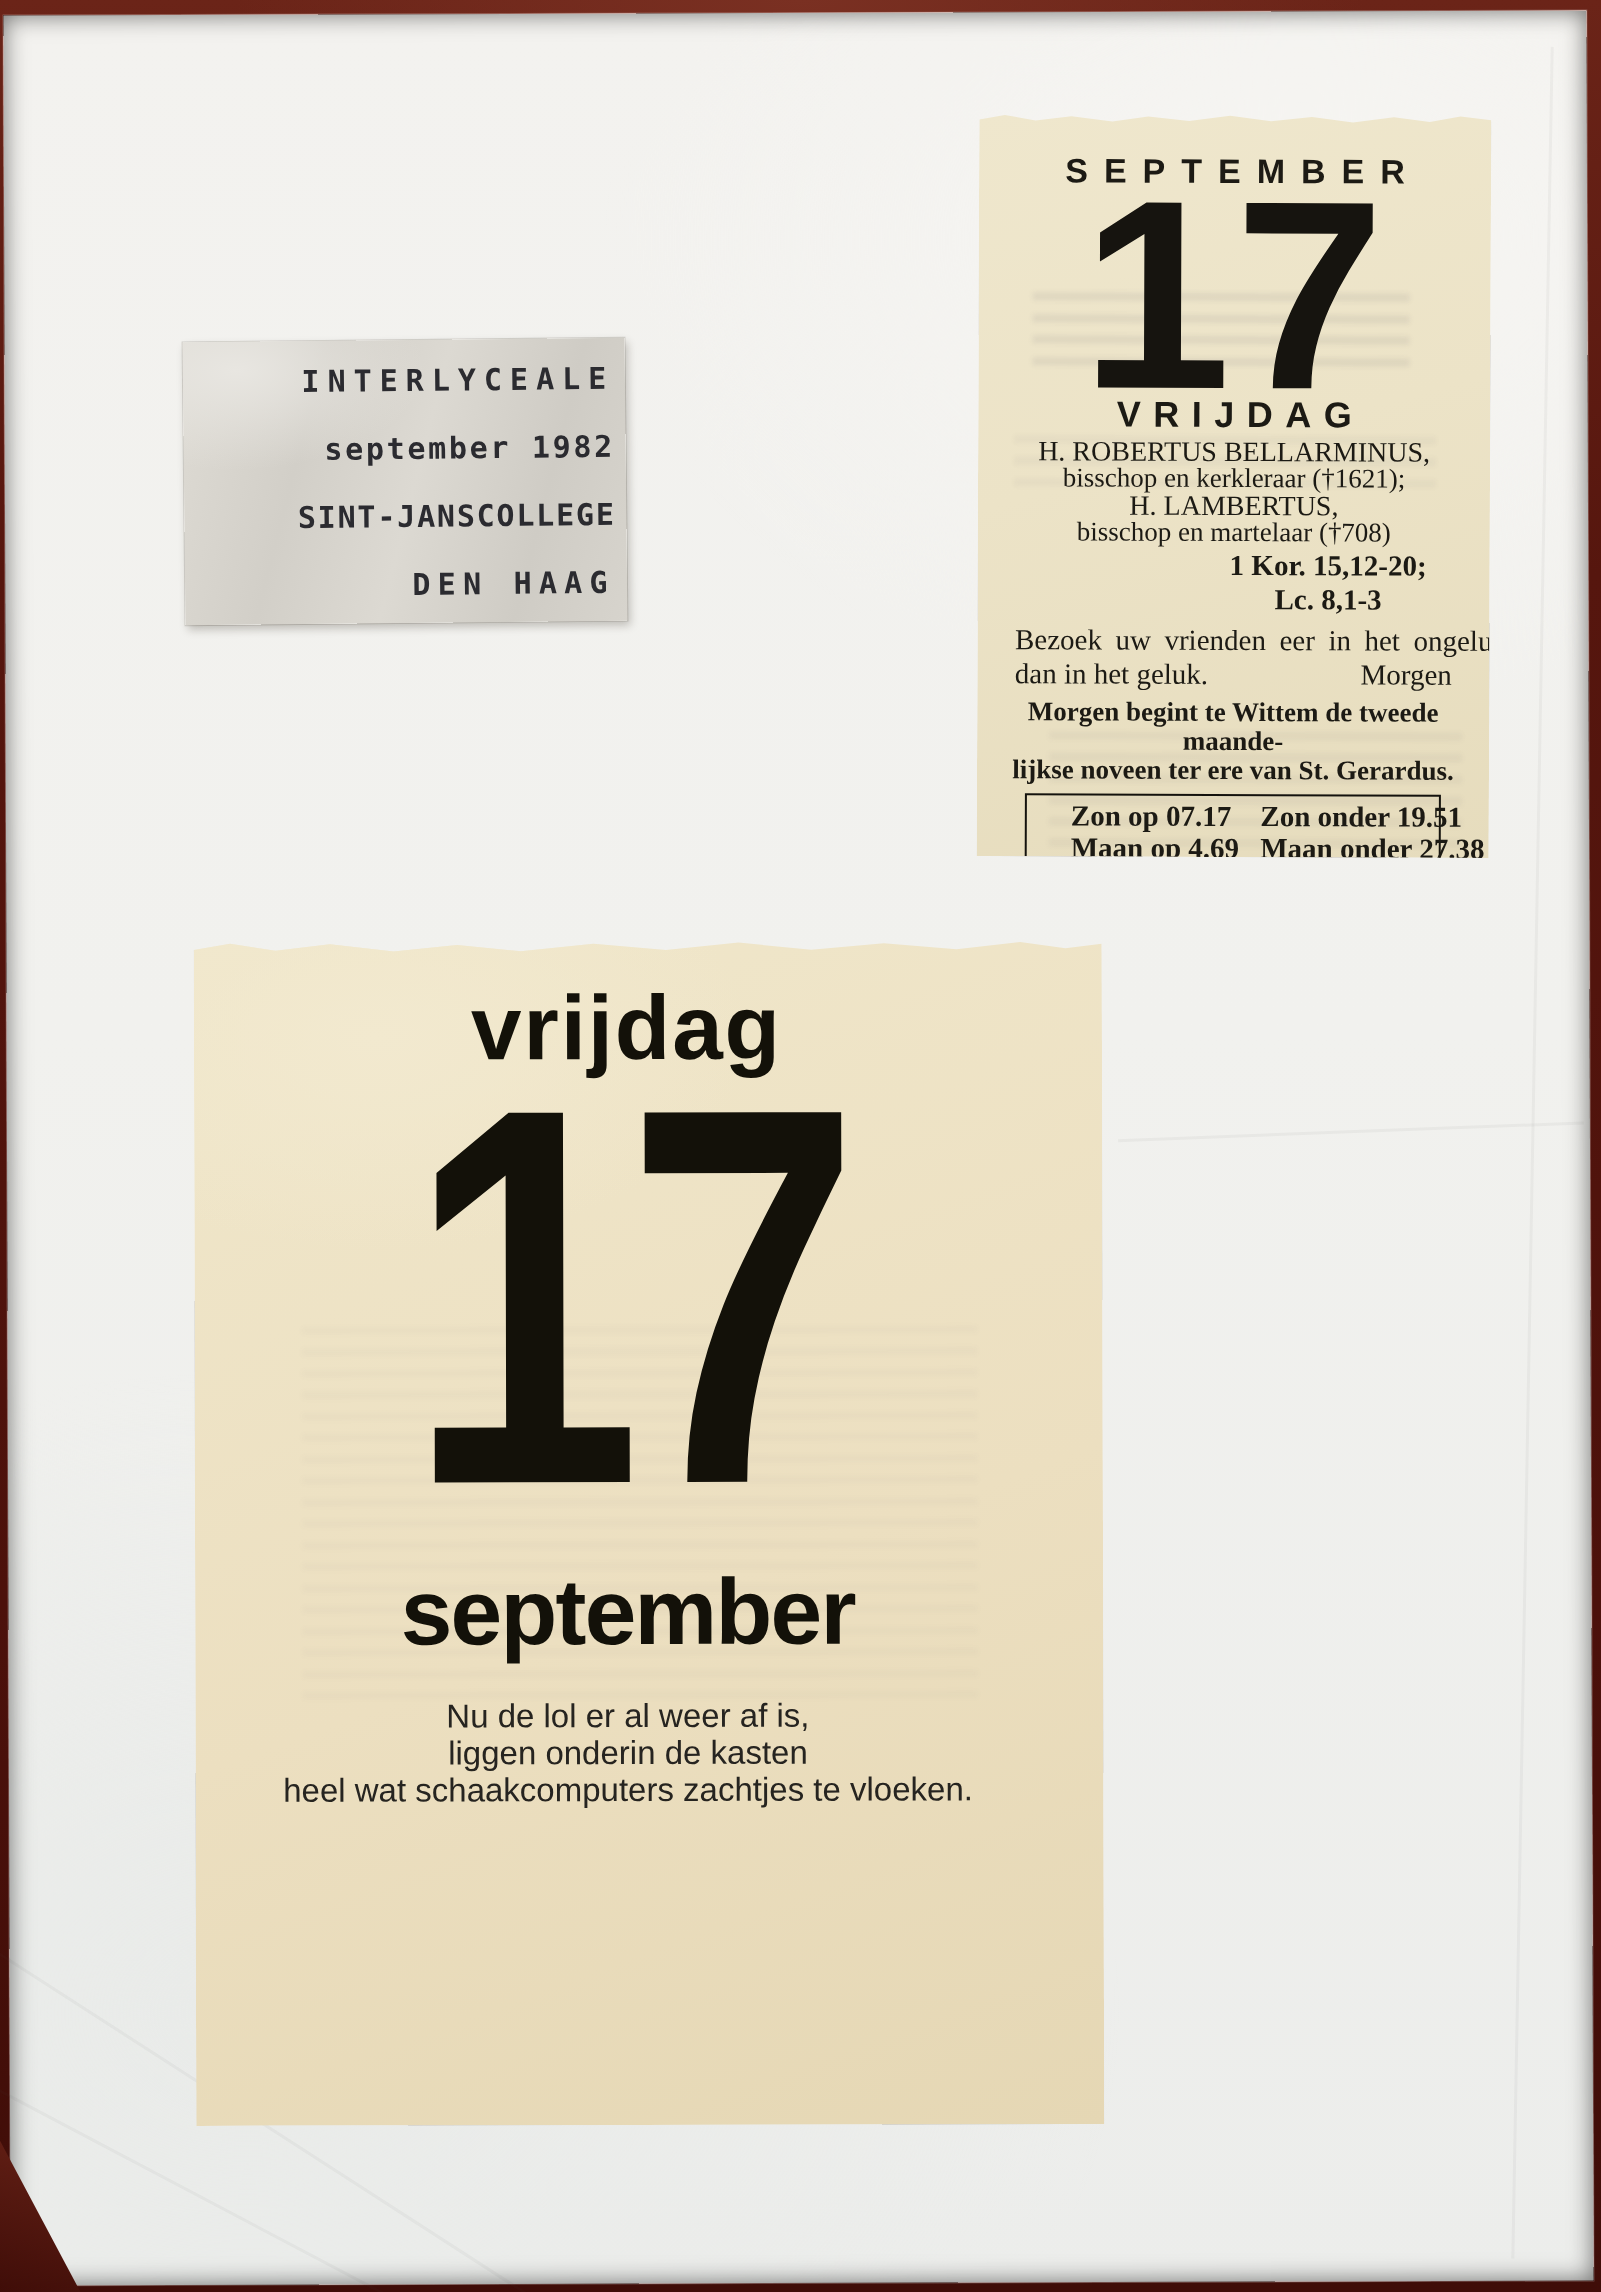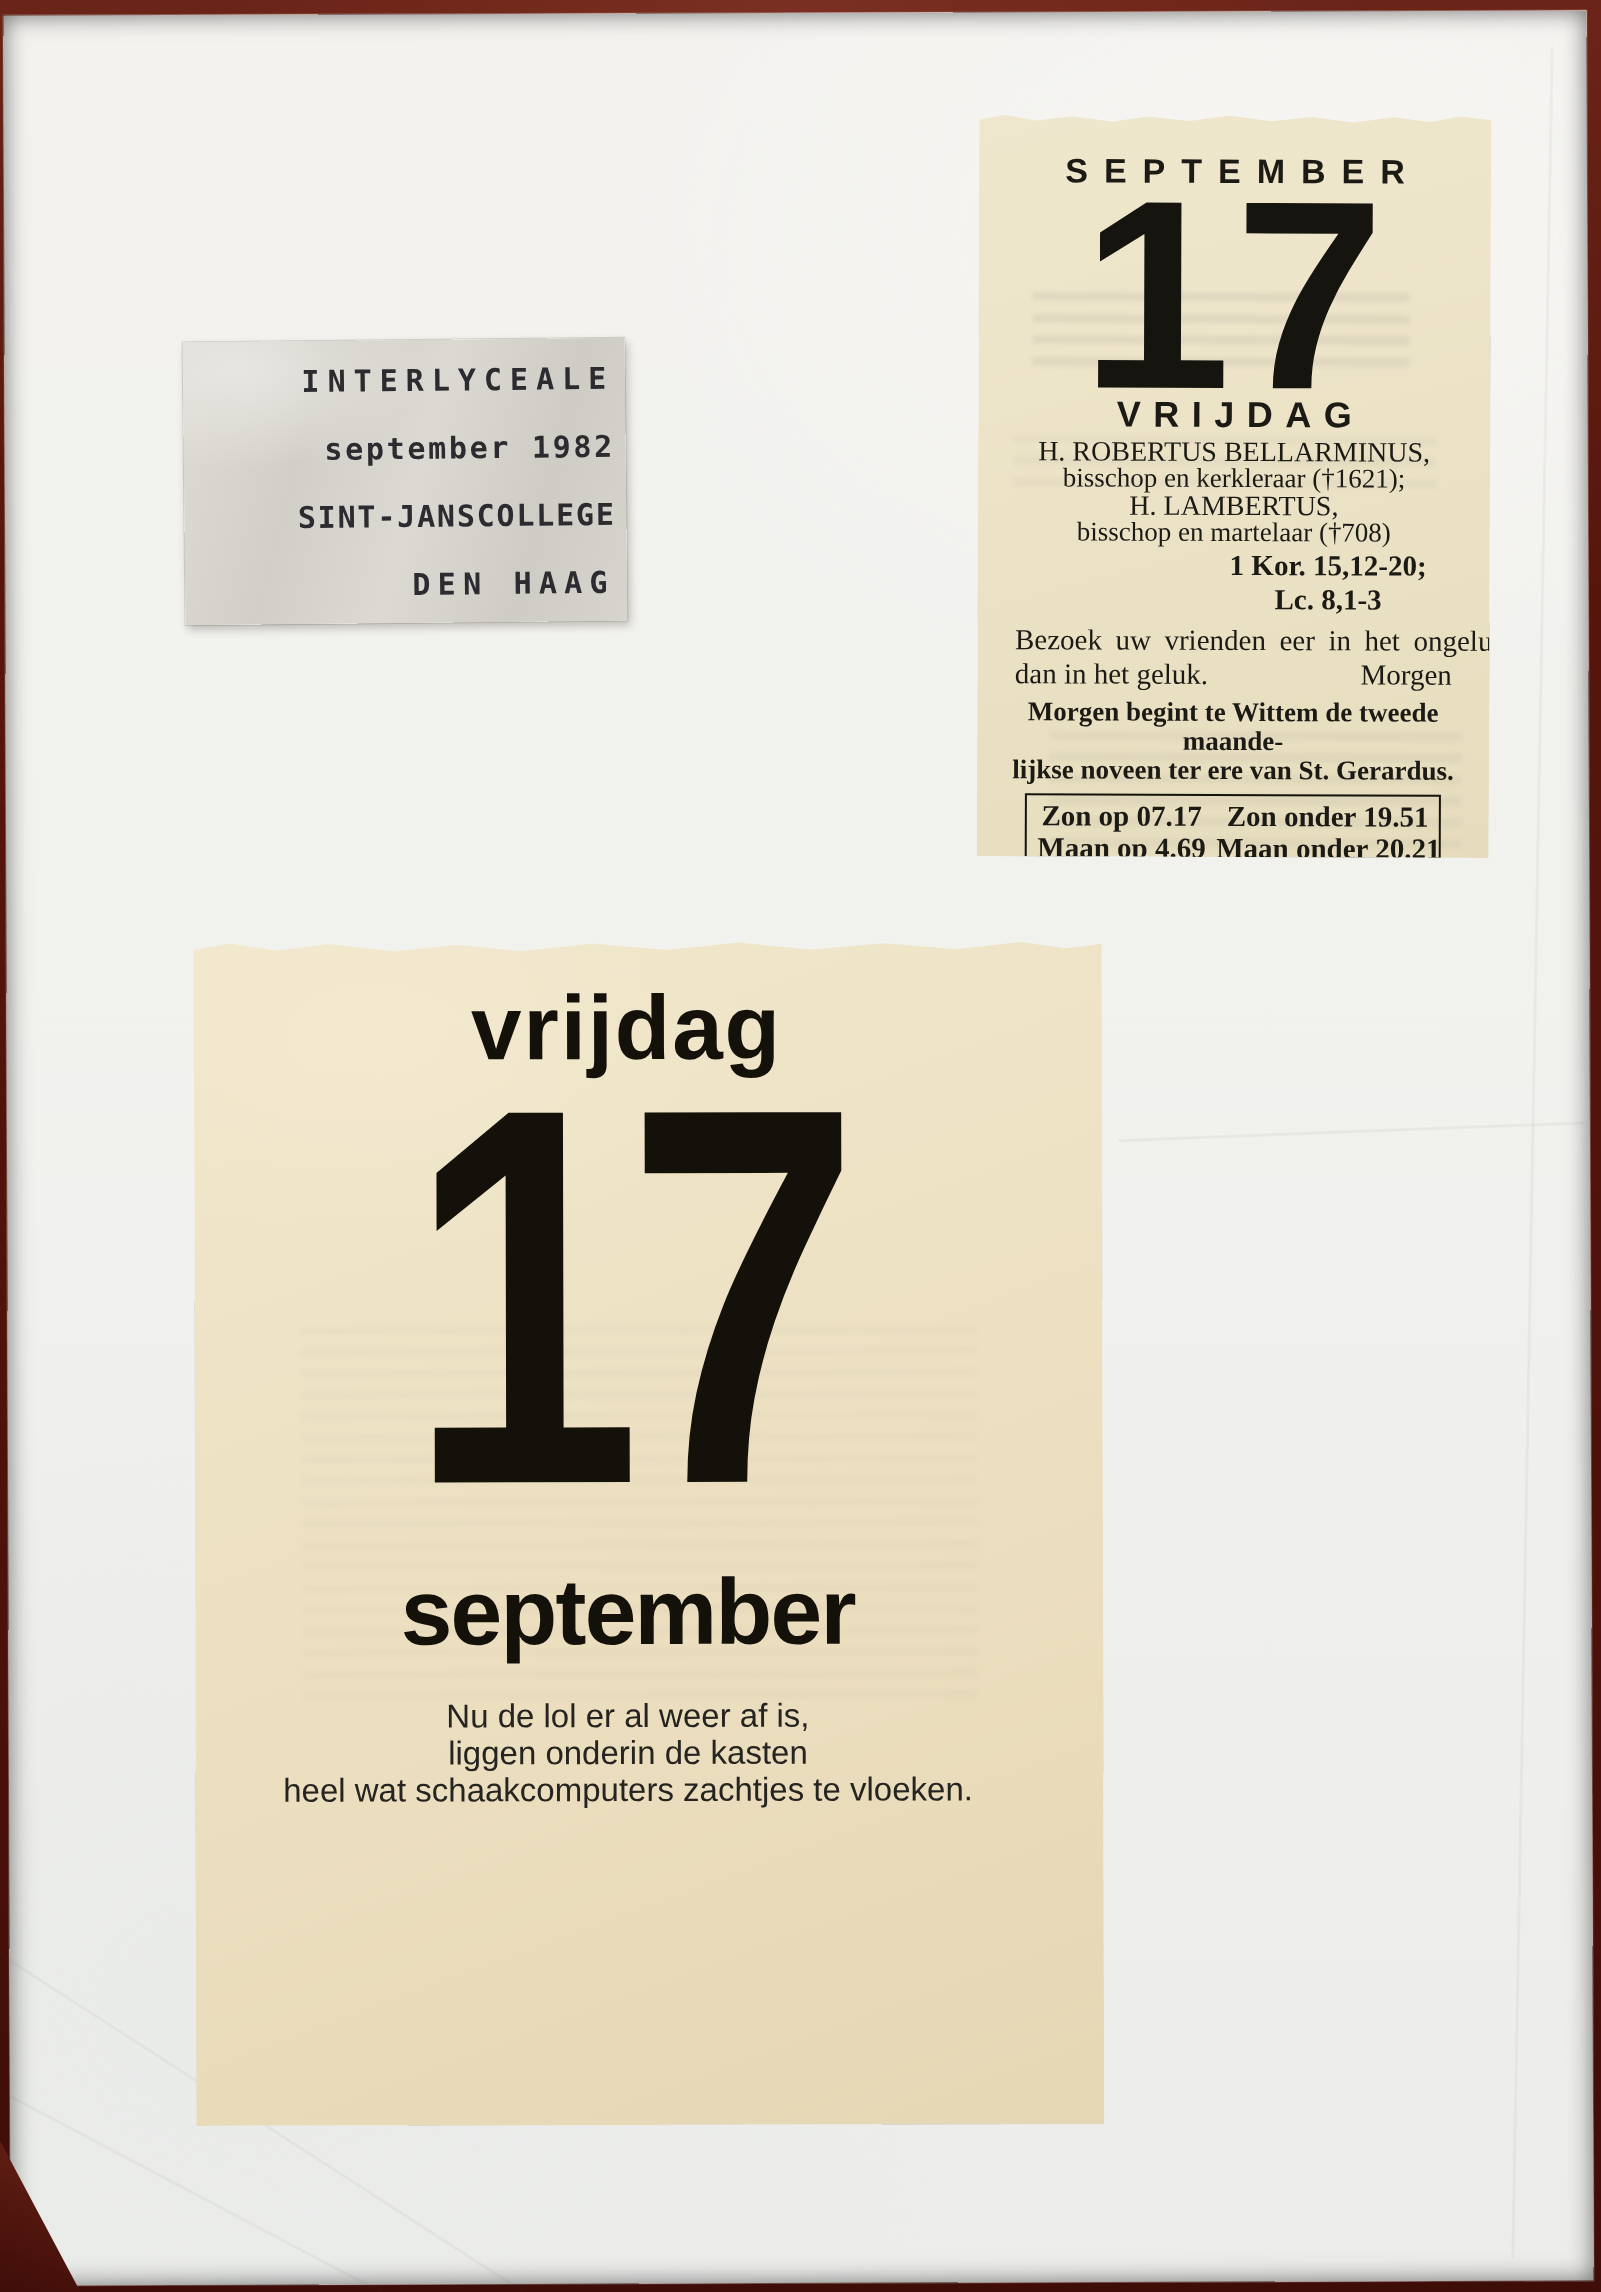--- a/index.html
+++ b/index.html
@@ -93,21 +93,21 @@
   }
   .sc-proverb{margin-top:7.2px;padding:0 12.5px;font-size:29px;line-height:34px;}
   .sc-proverb-l1{word-spacing:6.3px;white-space:nowrap;}
   .sc-proverb-l2{display:flex;justify-content:space-between;}
   .sc-notice{margin-top:7.2px;text-align:center;font-weight:700;font-size:27px;line-height:29px;}
   .sc-box{
     margin:9px 23px 0;border:2.7px solid #14120d;border-bottom-width:9.9px;
     padding:3.6px 0 5.4px;font-weight:700;font-size:29px;line-height:32px;
   }
   .sc-box-row{display:grid;grid-template-columns:46% 54%;}
-  .sc-box-row span{text-align:center;white-space:nowrap;}
+  .sc-box-row span{text-align:center;white-space:nowrap;padding-left:44px;}
 
   
   .cal-big{
     position:absolute;left:195px;top:941px;width:908px;height:1184px;
     background:
       radial-gradient(627px 358px at 20% 8%, #f2e9cf 0%, rgba(242,233,207,0) 60%),
       linear-gradient(160deg,#f0e7cb 0%,#ecdfc0 55%,#e5d7b4 100%);
     transform:rotate(-0.12deg);
     box-shadow:0 12.5px 19.7px rgba(50,35,15,0.38), -5.4px 3.6px 9px rgba(50,35,15,0.18);
     clip-path:polygon(0% 8px,4% 1.8px,9% 9px,15% 2.7px,22% 9.9px,29% 3.6px,36% 9.9px,44% 2.7px,52% 9px,60% 1.8px,68% 9px,76% 2.7px,84% 9px,91% 1.8px,96% 8px,100% 3.6px,100% 100%,0% 100%);
@@ -183,21 +183,21 @@
         <div>Morgen begint te Wittem de tweede maande-</div>
         <div>lijkse noveen ter ere van St. Gerardus.</div>
       </div>
       <div class="sc-box">
         <div class="sc-box-row">
           <span>Zon op 07.17</span>
           <span>Zon onder 19.51</span>
         </div>
         <div class="sc-box-row">
           <span>Maan op 4.69</span>
-          <span>Maan onder 20.21</span>
+          <span>Maan onder 27.38</span>
         </div>
       </div>
     </div>
   </div>
 
   <div class="cal-big">
     <div class="bleed bc-bleed"></div>
     <div class="bc-inner">
       <div class="bc-weekday">vrijdag</div>
       <div class="bc-day">17</div>

